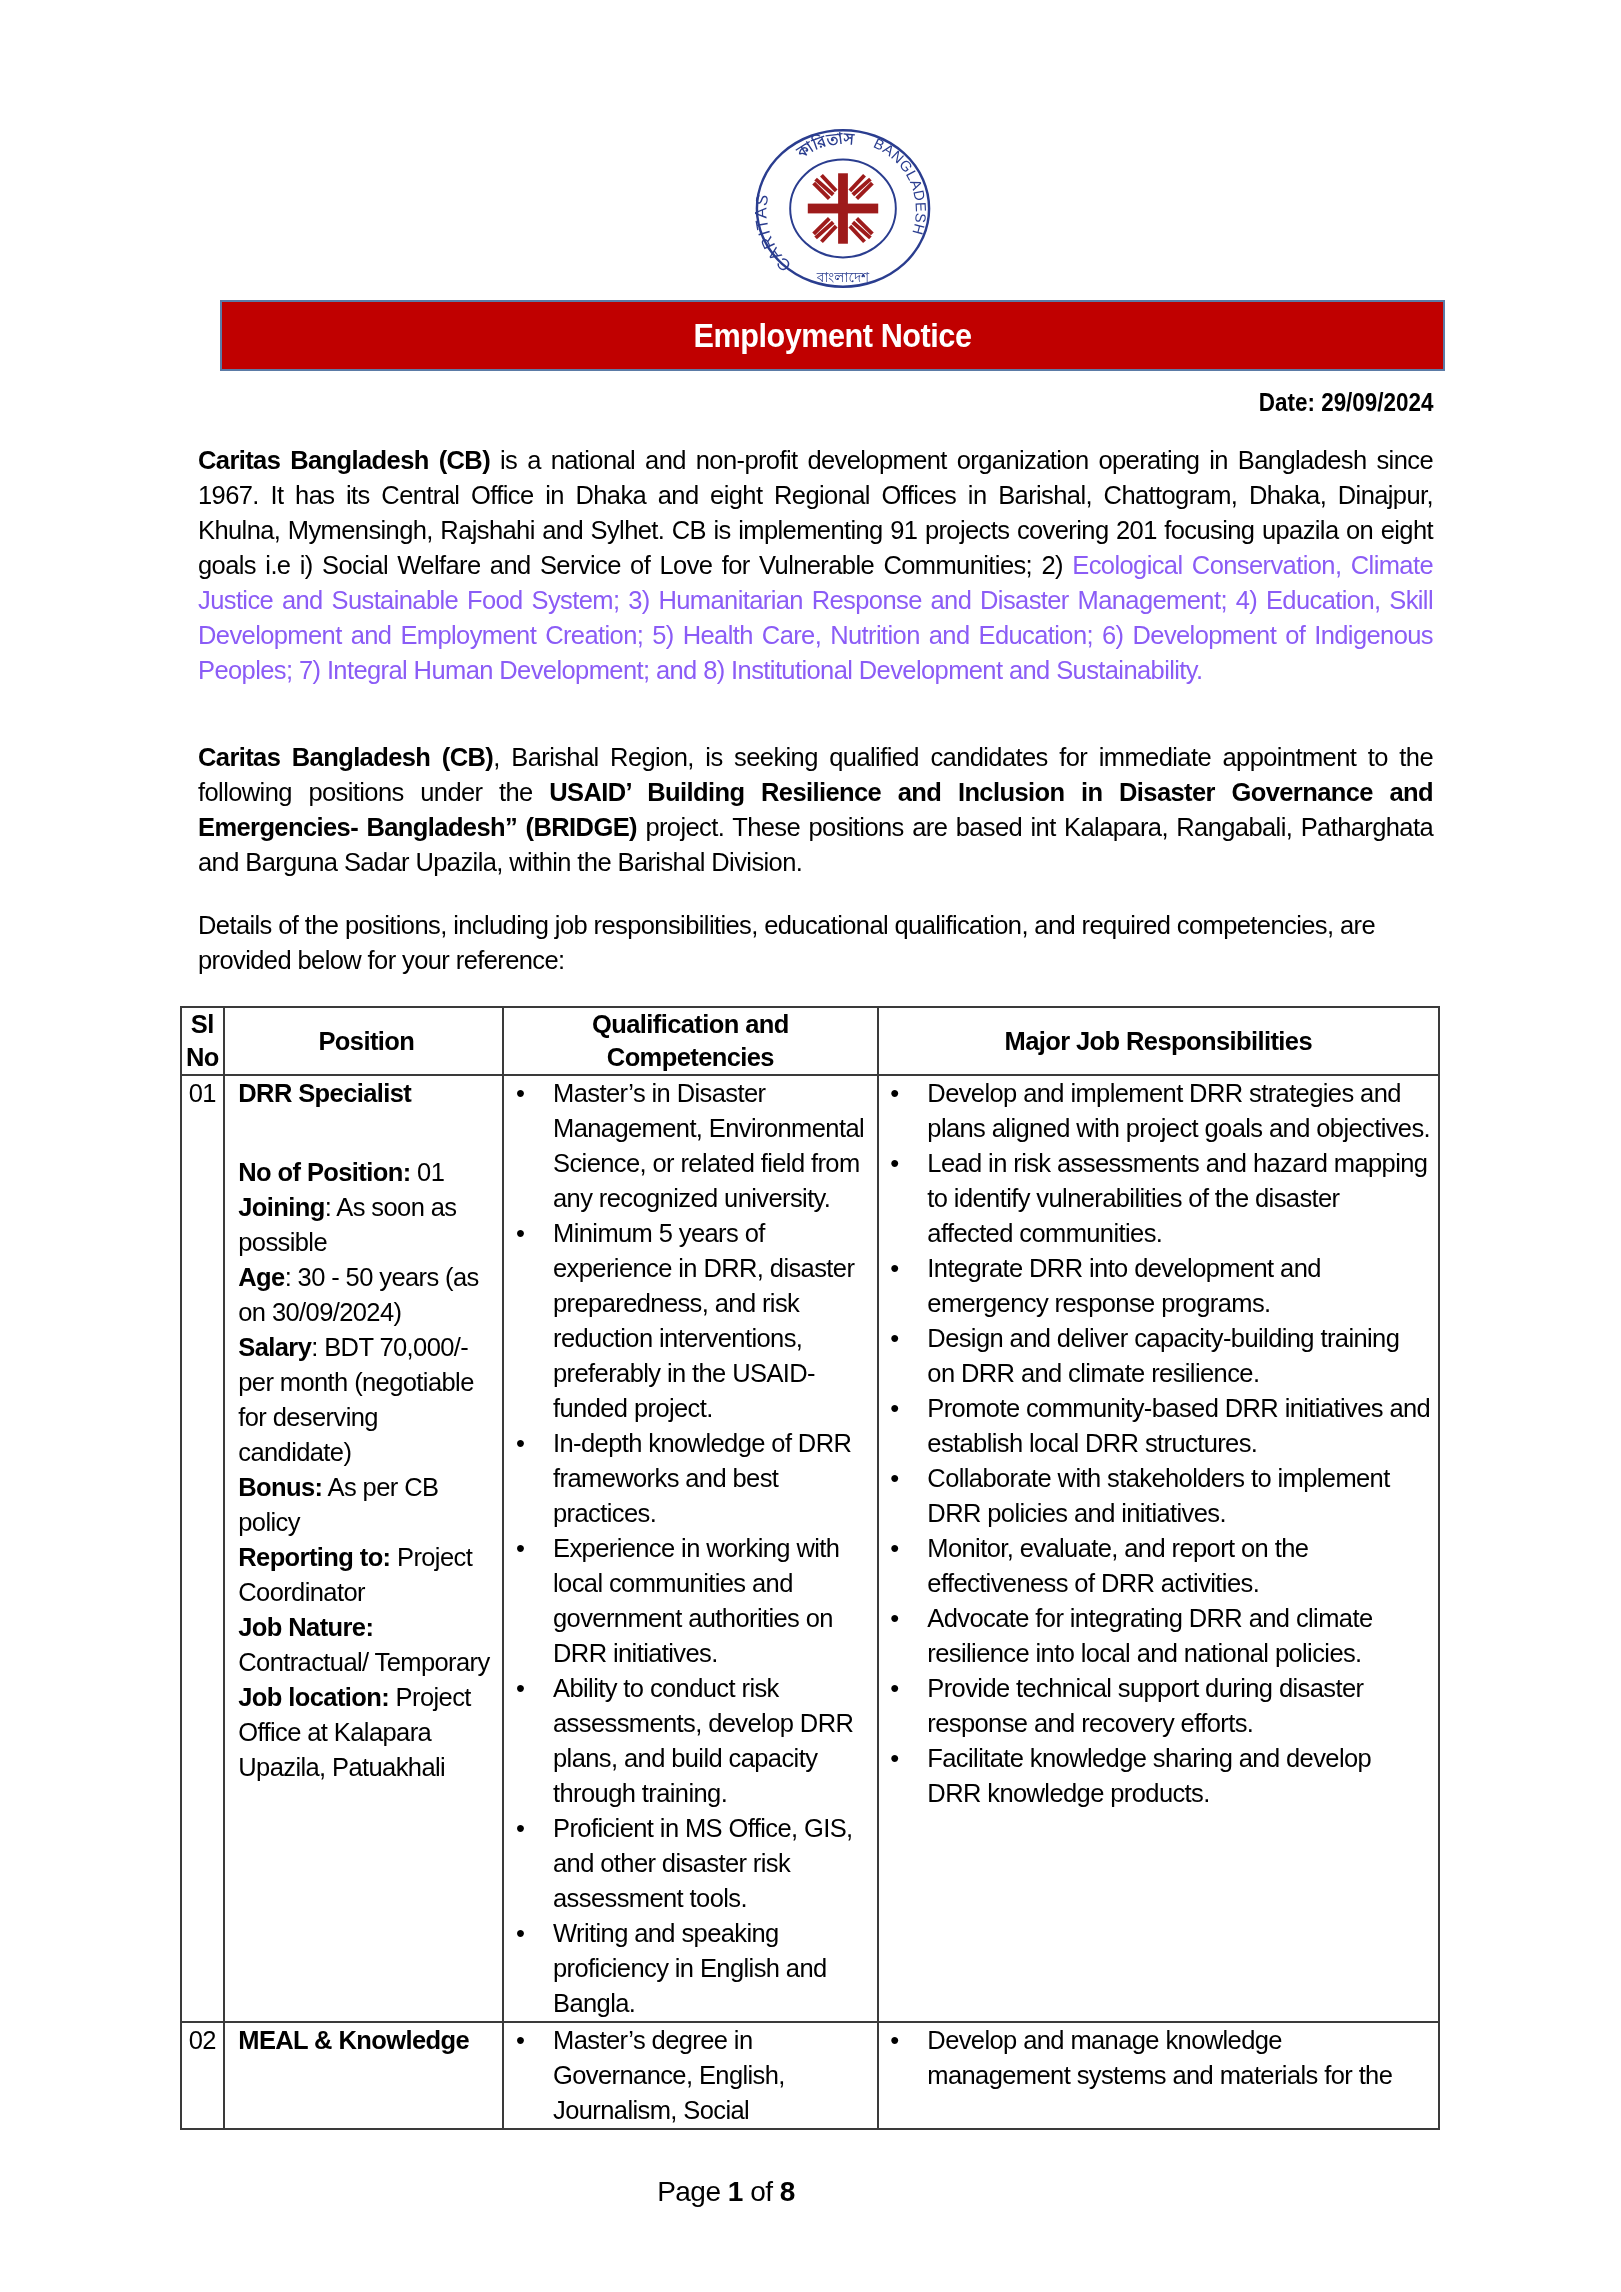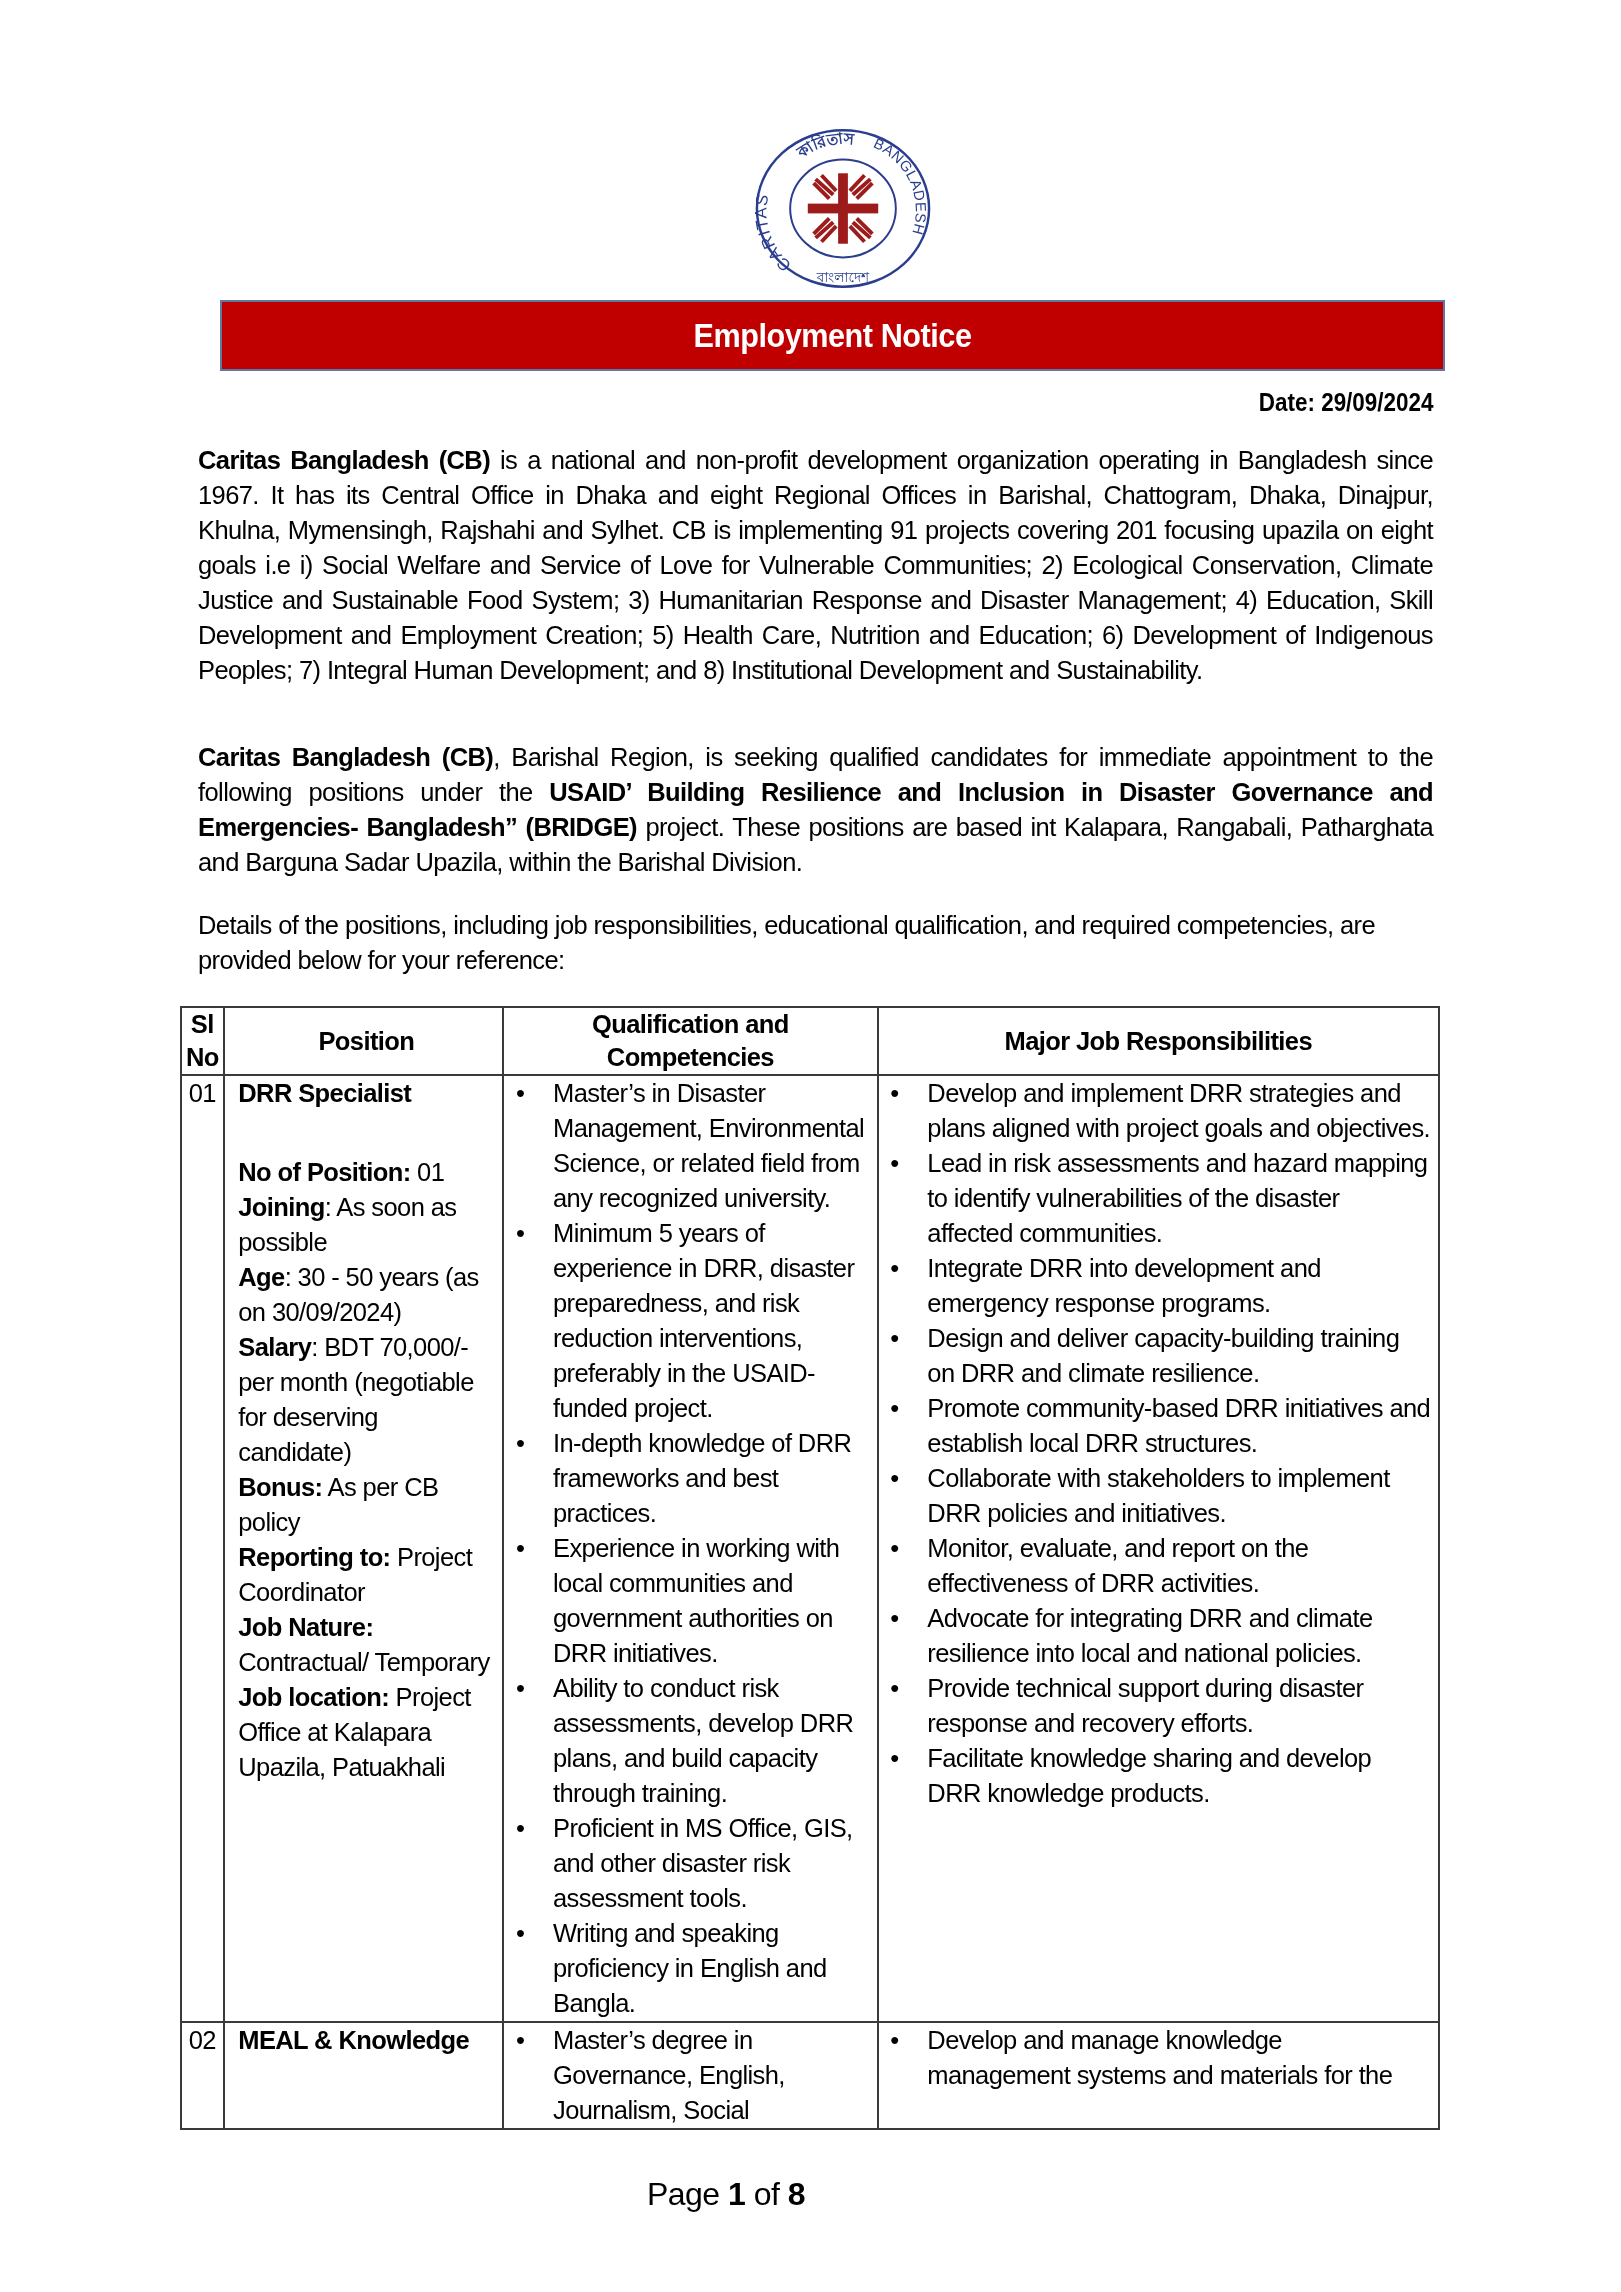--- a/index.html
+++ b/index.html
@@ -23,21 +23,21 @@
     position: absolute; right: 188px; top: 388px; font-weight: bold; font-size: 25.5px;
     transform: scaleX(0.88); transform-origin: right center;
   }
   .para {
     position: absolute; left: 198px; width: 1235px; font-size: 25.5px; line-height: 35px;
     text-align: justify; letter-spacing: -0.6px;
   }
   .p1 { top: 443px; }
   .p2 { top: 740px; }
   .p3 { top: 908px; text-align: left; }
-  .gray { color: #000000; }
+  .gray { color: #8b5cf6; }
   b { font-weight: bold; }
 
   table.jobs {
     position: absolute; left: 180px; top: 1006px; width: 1260px;
     border-collapse: collapse; font-size: 25.5px; letter-spacing: -0.6px; line-height: 35px; padding-left: 44px;
   }
   table.jobs td, table.jobs th {
     border: 2px solid #3a3a3a; vertical-align: top; padding: 0 7.8px;
   }
   table.jobs th { font-weight: bold; text-align: center; vertical-align: middle; height: 63px; line-height: 33px; }
@@ -48,21 +48,21 @@
   ul.bl { margin: 0; padding: 0 0 0 41px; list-style: none; }
   ul.bl li { position: relative; }
   ul.bl li::before {
     content: "\2022"; position: absolute; left: -37px; top: 0; font-size: 25.5px;
   }
   .row1 td { padding-top: 2px; padding-bottom: 2px; }
   .row2 td { height: 69px; }
   .pos-title { font-weight: bold; margin-bottom: 44px; }
   .pos-field .lbl { font-weight: bold; }
   .footer {
-    position: absolute; left: 0; width: 1452px; top: 2176px; text-align: center; font-size: 32px;
+    position: absolute; left: 0; width: 1452px; top: 2176px; text-align: center; font-size: 28px;
     letter-spacing: -0.5px;
   }
 </style>
 </head>
 <body>
 
 <div class="logo">
   <svg width="180" height="163" viewBox="0 0 184 166">
     <defs>
       <path id="arcTop" d="M 26 83 A 66 66 0 0 1 158 83"></path>

